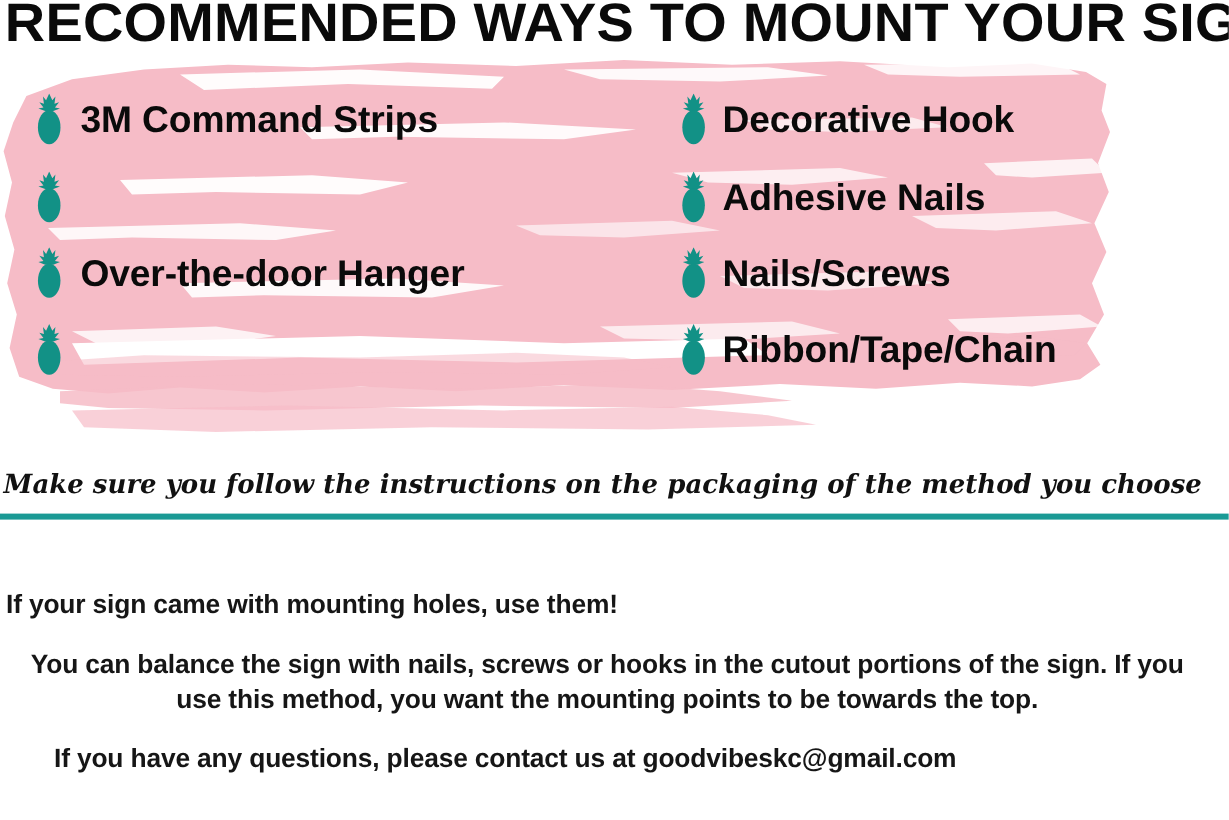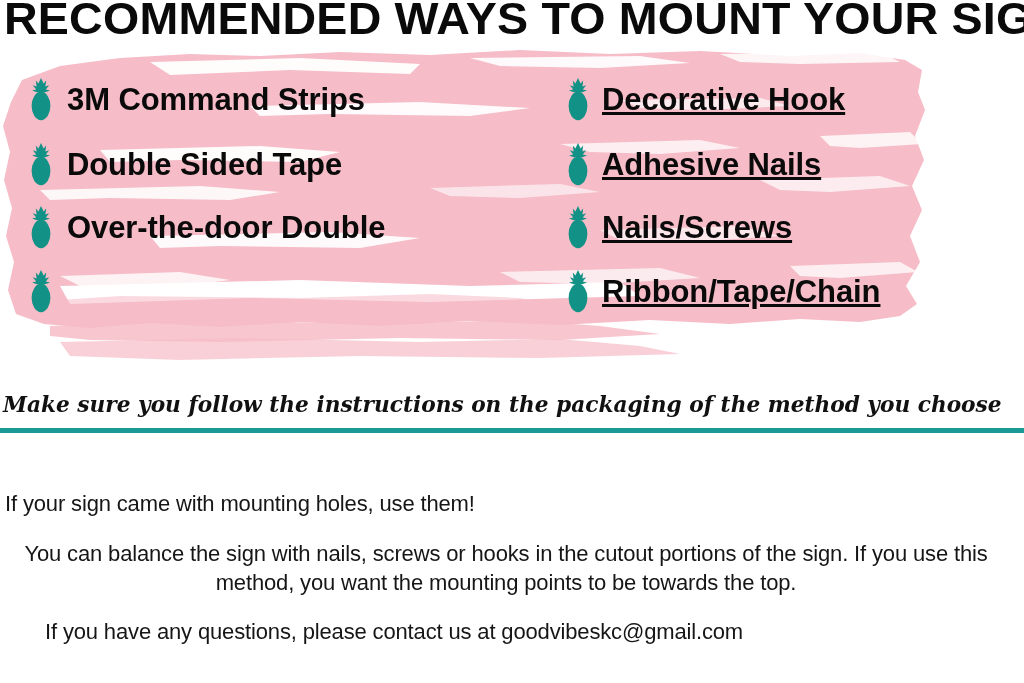--- a/index.html
+++ b/index.html
@@ -76,21 +76,21 @@
   }
   .item-label {
     margin-left: 13px;
     font-family: "Liberation Sans", sans-serif;
     font-weight: 700;
     font-size: 31px;
     line-height: 34px;
     color: #0a0a0a;
     letter-spacing: -0.1px;
   }
-  .col-right .item-label { margin-left: 11px; text-decoration: underline; }
+  .col-right .item-label { margin-left: 11px; }
 
   
   .note {
     position: absolute;
     left: 3px;
     top: 390px;
     width: 1018px;
     font-family: "DejaVu Serif", serif;
     font-style: italic;
     font-weight: 700;
@@ -114,21 +114,21 @@
 
   
   .body-area {
     position: absolute;
     left: 5px;
     top: 455px;
     width: 1008px;
   }
   .para {
     font-family: "Liberation Sans", sans-serif;
-    font-weight: 400;
+    font-weight: 700;
     font-size: 22px;
     line-height: 29px;
     color: #161616;
     letter-spacing: -0.15px;
   }
   .p1 { position: absolute; top: 12px;  left: 0; width: 1000px; }
   .p2 { position: absolute; top: 62px;  left: 0; width: 1002px; text-align: center; }
   .p3 { position: absolute; top: 140px; left: 0; width: 1000px; margin-left: 40px; }
 </style>
 </head>
@@ -190,31 +190,30 @@
       <span class="item-label">3M Command Strips</span>
     </div>
 
     <div class="item r1">
       <svg class="pine" viewBox="0 0 26 44">
         <g fill="#129186">
           <path d="M13 0 L15.6 5.6 L18.2 2.4 L17.4 8.4 L21.2 7.2 L17.8 11.6 L22 12.4 L16.4 14.6 L9.6 14.6 L4 12.4 L8.2 11.6 L4.8 7.2 L8.6 8.4 L7.8 2.4 L10.4 5.6 Z"></path>
           <ellipse cx="13" cy="28" rx="9.4" ry="14.2"></ellipse>
         </g>
       </svg>
-      <span class="item-label">Double Sided Tape</span>
     </div>
 
     <div class="item r2">
       <svg class="pine" viewBox="0 0 26 44">
         <g fill="#129186">
           <path d="M13 0 L15.6 5.6 L18.2 2.4 L17.4 8.4 L21.2 7.2 L17.8 11.6 L22 12.4 L16.4 14.6 L9.6 14.6 L4 12.4 L8.2 11.6 L4.8 7.2 L8.6 8.4 L7.8 2.4 L10.4 5.6 Z"></path>
           <ellipse cx="13" cy="28" rx="9.4" ry="14.2"></ellipse>
         </g>
       </svg>
-      <span class="item-label">Over-the-door Double</span>
+      <span class="item-label">Over-the-door Hanger</span>
     </div>
 
     <div class="item r3">
       <svg class="pine" viewBox="0 0 26 44">
         <g fill="#129186">
           <path d="M13 0 L15.6 5.6 L18.2 2.4 L17.4 8.4 L21.2 7.2 L17.8 11.6 L22 12.4 L16.4 14.6 L9.6 14.6 L4 12.4 L8.2 11.6 L4.8 7.2 L8.6 8.4 L7.8 2.4 L10.4 5.6 Z"></path>
           <ellipse cx="13" cy="28" rx="9.4" ry="14.2"></ellipse>
         </g>
       </svg>
     </div>

